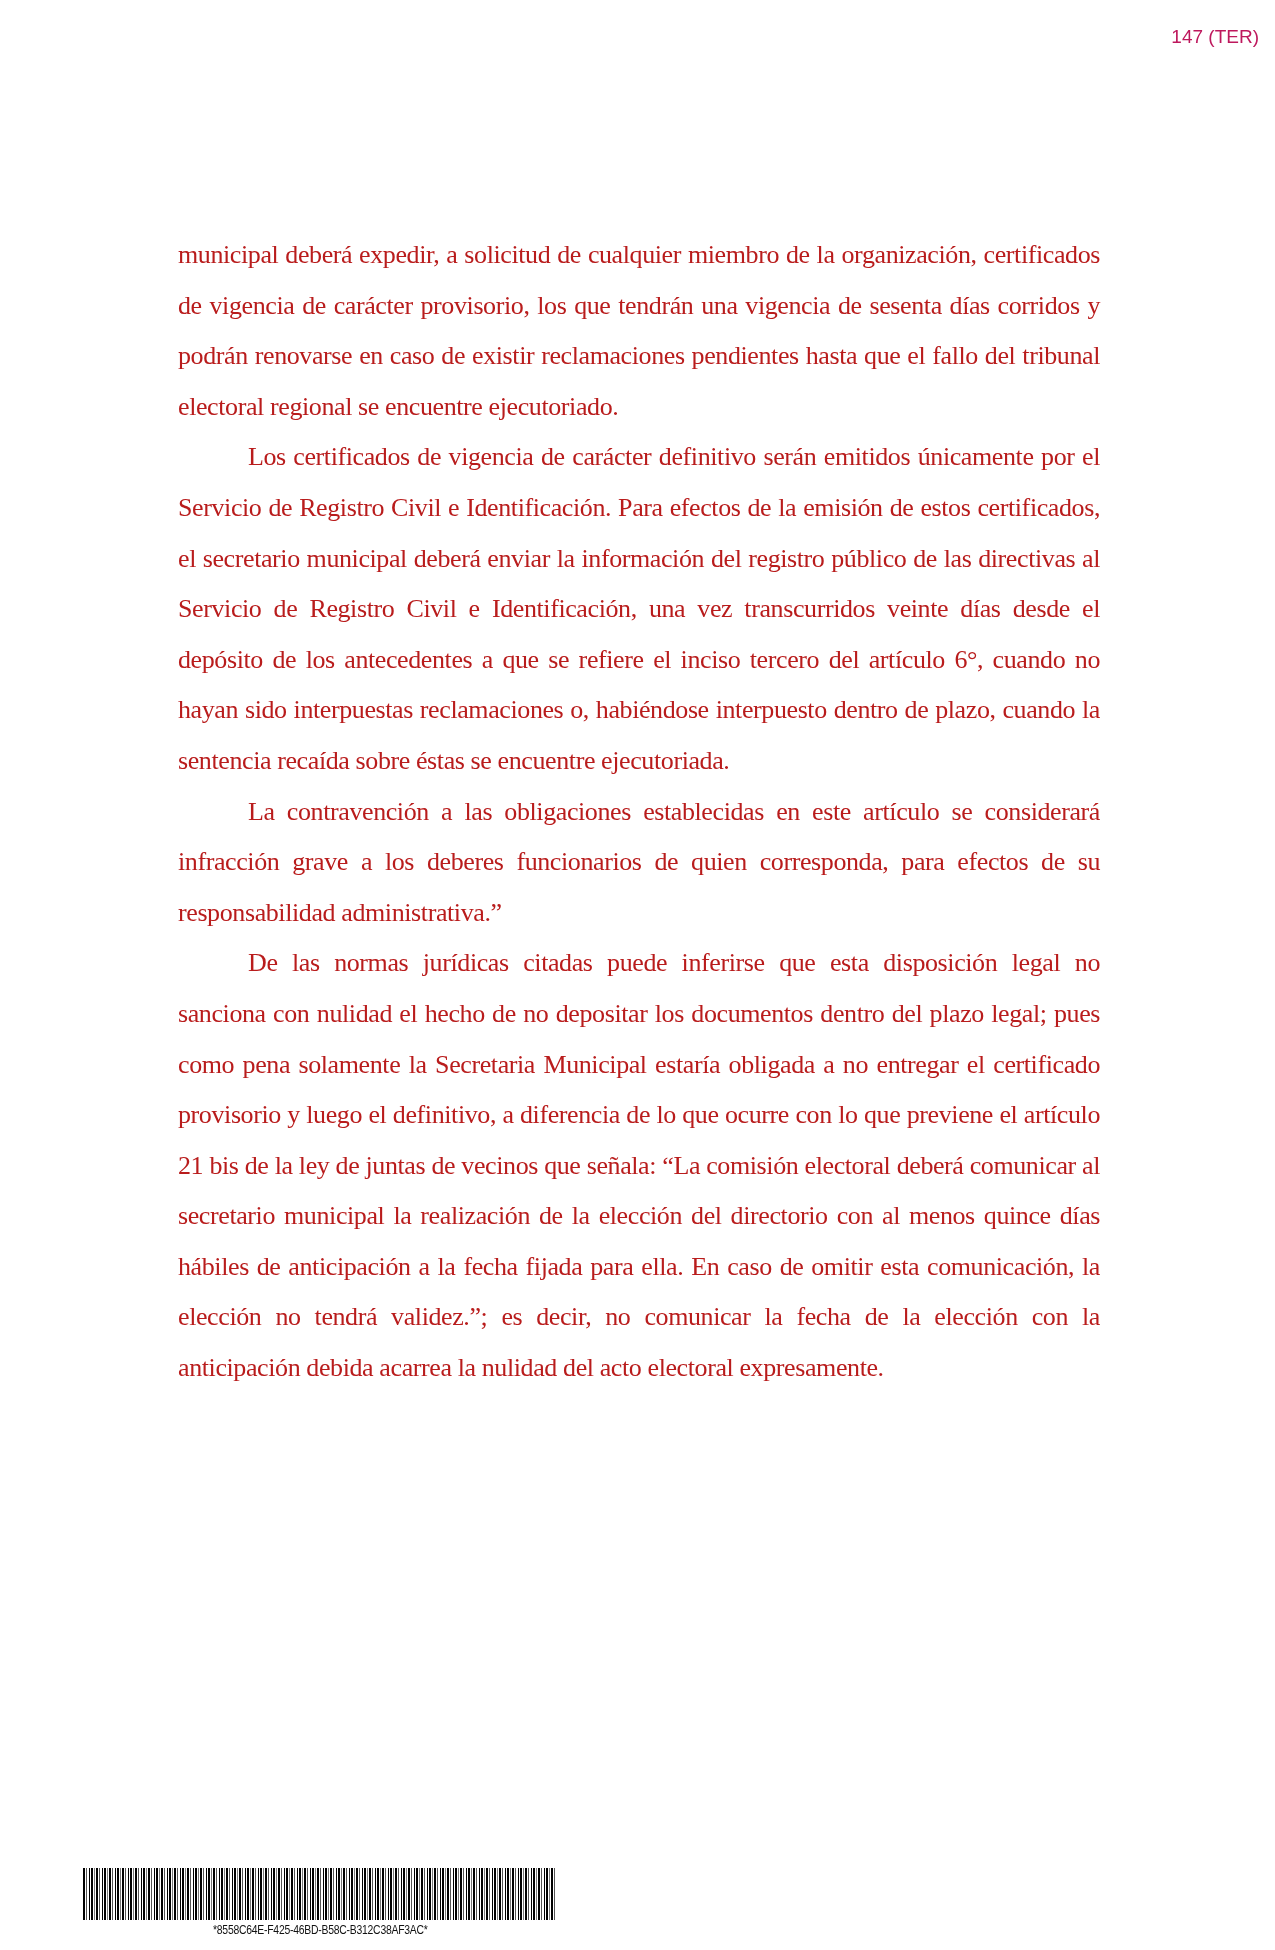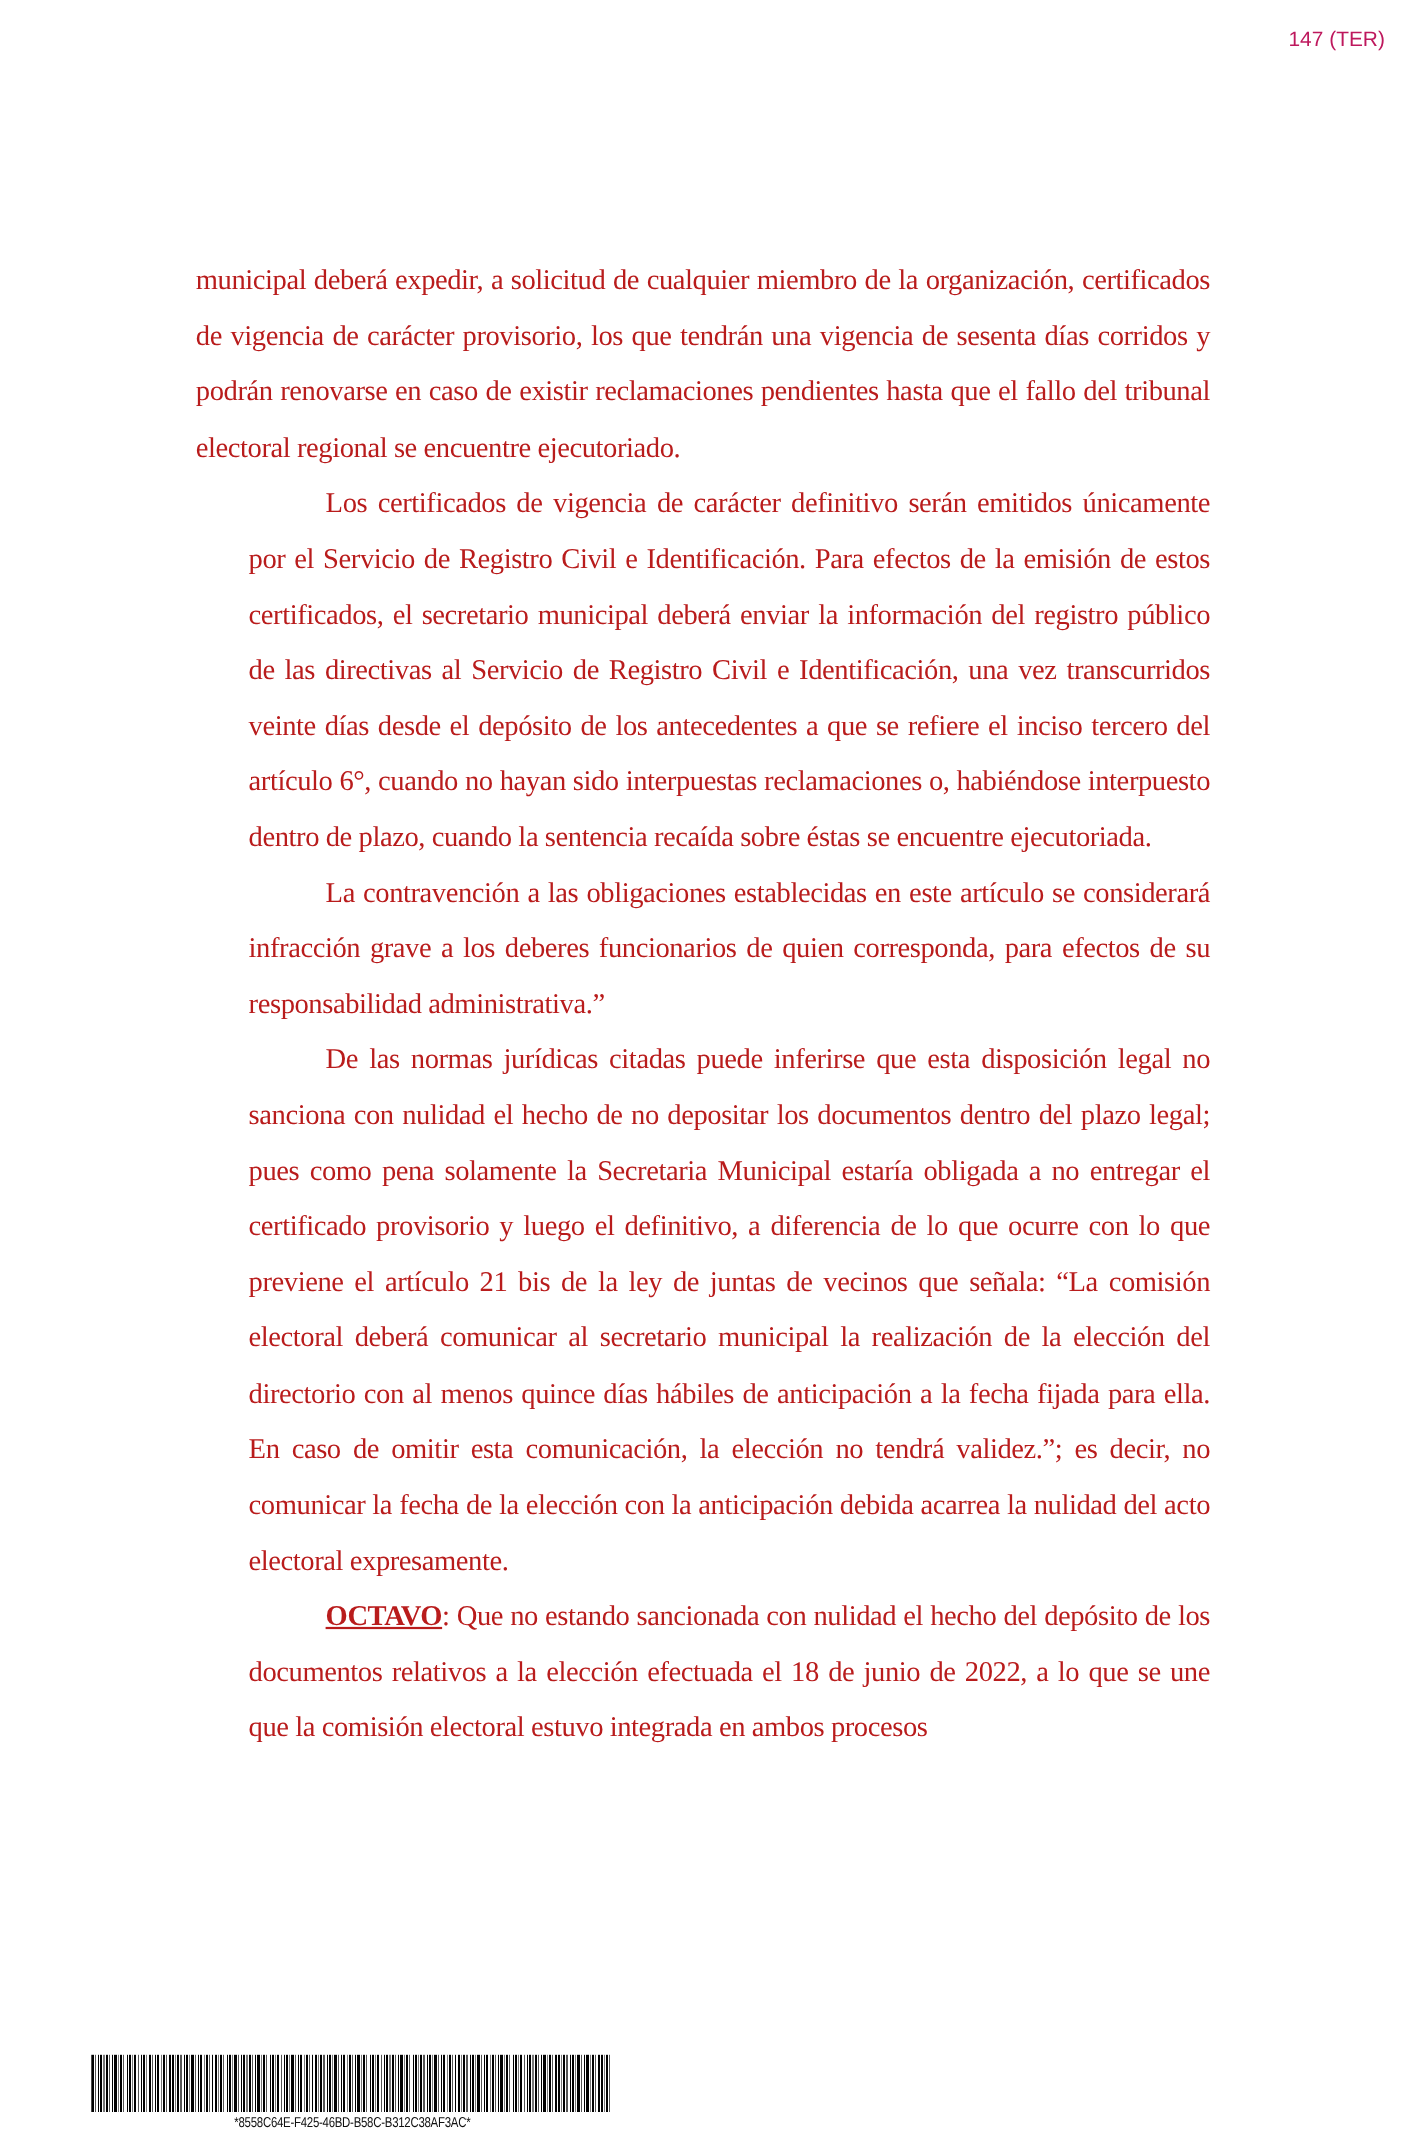--- a/index.html
+++ b/index.html
@@ -8,21 +8,21 @@
     position: absolute; top: 26px; right: 16px;
     font-family: "Liberation Sans", sans-serif; font-size: 19px; color: #be185d;
   }
   .body-text {
     position: absolute; left: 178px; top: 230px; width: 922px;
     font-family: "Liberation Serif", serif; font-size: 26px; color: #b91c1c;
     line-height: 50.6px; text-align: justify;
     letter-spacing: -0.4px;
   }
   .para { margin: 0; }
-  .indent { text-indent: 70px; margin-left: 48px; }
+  .indent { text-indent: 70px; }
   .heading-word { font-weight: bold; text-decoration: underline; }
   .barcode {
     position: absolute; left: 83px; top: 1868px; width: 474px; height: 52px;
     background: repeating-linear-gradient(90deg,
       #000 0px, #000 2px, #fff 2px, #fff 3px, #555 3px, #555 4px, #fff 4px, #fff 6px,
       #000 6px, #000 7px, #fff 7px, #fff 8px, #000 8px, #000 10px, #fff 10px, #fff 11px,
       #777 11px, #777 12px, #fff 12px, #fff 13px);
   }
   .barcode-text {
     position: absolute; left: 213px; top: 1922px;
@@ -33,17 +33,16 @@
 </head>
 <body>
 
 <div class="page-number">147 (TER)</div>
 
 <div class="body-text">
   <p class="para">municipal deberá expedir, a solicitud de cualquier miembro de la organización, certificados de vigencia de carácter provisorio, los que tendrán una vigencia de sesenta días corridos y podrán renovarse en caso de existir reclamaciones pendientes hasta que el fallo del tribunal electoral regional se encuentre ejecutoriado.</p>
   <p class="para indent">Los certificados de vigencia de carácter definitivo serán emitidos únicamente por el Servicio de Registro Civil e Identificación. Para efectos de la emisión de estos certificados, el secretario municipal deberá enviar la información del registro público de las directivas al Servicio de Registro Civil e Identificación, una vez transcurridos veinte días desde el depósito de los antecedentes a que se refiere el inciso tercero del artículo 6°, cuando no hayan sido interpuestas reclamaciones o, habiéndose interpuesto dentro de plazo, cuando la sentencia recaída sobre éstas se encuentre ejecutoriada.</p>
   <p class="para indent">La contravención a las obligaciones establecidas en este artículo se considerará infracción grave a los deberes funcionarios de quien corresponda, para efectos de su responsabilidad administrativa.”</p>
   <p class="para indent">De las normas jurídicas citadas puede inferirse que esta disposición legal no sanciona con nulidad el hecho de no depositar los documentos dentro del plazo legal; pues como pena solamente la Secretaria Municipal estaría obligada a no entregar el certificado provisorio y luego el definitivo, a diferencia de lo que ocurre con lo que previene el artículo 21 bis de la ley de juntas de vecinos que señala: “La comisión electoral deberá comunicar al secretario municipal la realización de la elección del directorio con al menos quince días hábiles de anticipación a la fecha fijada para ella. En caso de omitir esta comunicación, la elección no tendrá validez.”; es decir, no comunicar la fecha de la elección con la anticipación debida acarrea la nulidad del acto electoral expresamente.</p>
-  <p class="para indent"><span class="heading-word">OCTAVO</span><span>: Que no estando sancionada con nulidad el hecho del depósito de los documentos relativos a la elección efectuada el 18 de junio de 2022, a lo que se une que la comisión electoral estuvo integrada en ambos procesos</span></p>
 </div>
 
 <div class="barcode"></div>
 <div class="barcode-text">*8558C64E-F425-46BD-B58C-B312C38AF3AC*</div>
 
 </body></html>

